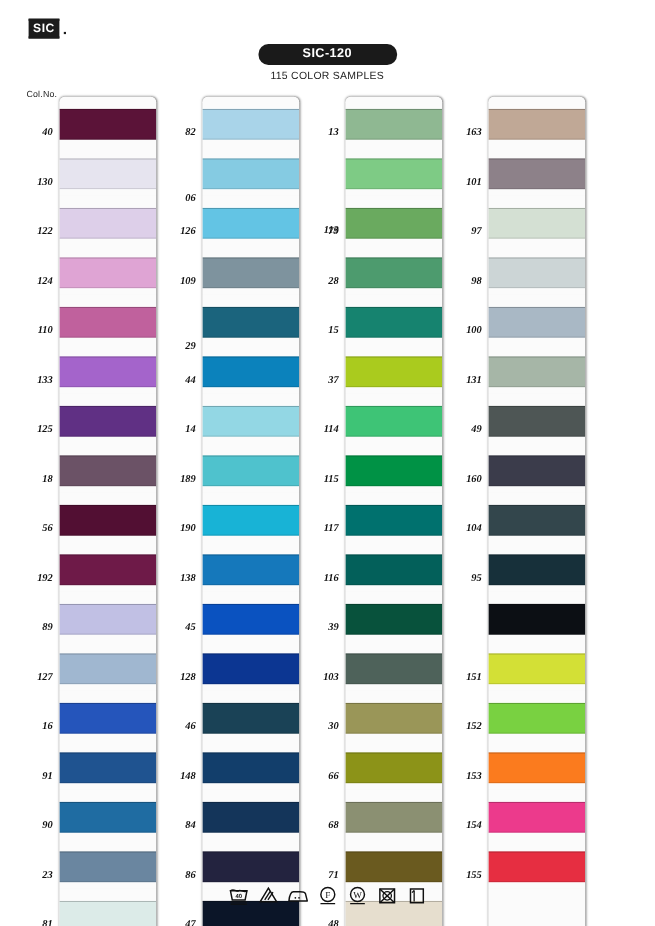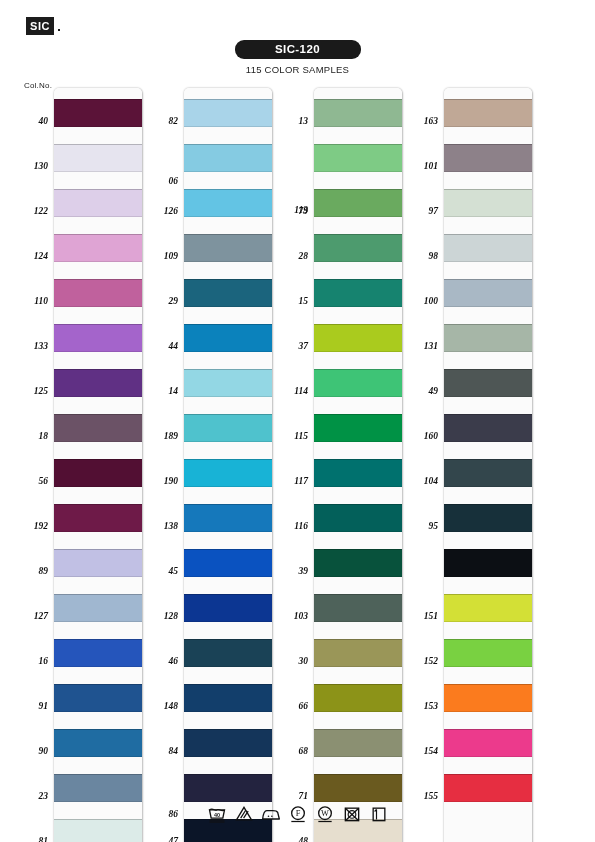--- a/index.html
+++ b/index.html
@@ -219,32 +219,32 @@
         <div class="swatch-slot">
           <div class="swatch" style="background: rgb(220, 235, 232);"></div>
         </div>
       </div>
     </div>
     <div class="column" style="left: 144px;">
       <div class="swatch-num" style="top: 28px;">82</div>
       <div class="swatch-num" style="top: 88px;">06</div>
       <div class="swatch-num" style="top: 118px;">126</div>
       <div class="swatch-num" style="top: 163px;">109</div>
-      <div class="swatch-num" style="top: 208px;">29</div>
+      <div class="swatch-num" style="top: 222px;">29</div>
       <div class="swatch-num" style="top: 253px;">44</div>
       <div class="swatch-num" style="top: 298px;">14</div>
       <div class="swatch-num" style="top: 343px;">189</div>
       <div class="swatch-num" style="top: 388px;">190</div>
       <div class="swatch-num" style="top: 433px;">138</div>
       <div class="swatch-num" style="top: 478px;">45</div>
       <div class="swatch-num" style="top: 523px;">128</div>
       <div class="swatch-num" style="top: 568px;">46</div>
       <div class="swatch-num" style="top: 613px;">148</div>
       <div class="swatch-num" style="top: 658px;">84</div>
-      <div class="swatch-num" style="top: 721px;">86</div>
+      <div class="swatch-num" style="top: 703px;">86</div>
       <div class="swatch-num" style="top: 748px;">47</div>
       <div class="card" style="height: 773px;">
         <div class="swatch-slot">
           <div class="swatch" style="background: rgb(169, 212, 233);"></div>
         </div>
         <div class="swatch-slot">
           <div class="swatch" style="background: rgb(133, 203, 226);"></div>
         </div>
         <div class="swatch-slot">
           <div class="swatch" style="background: rgb(99, 196, 228);"></div>

